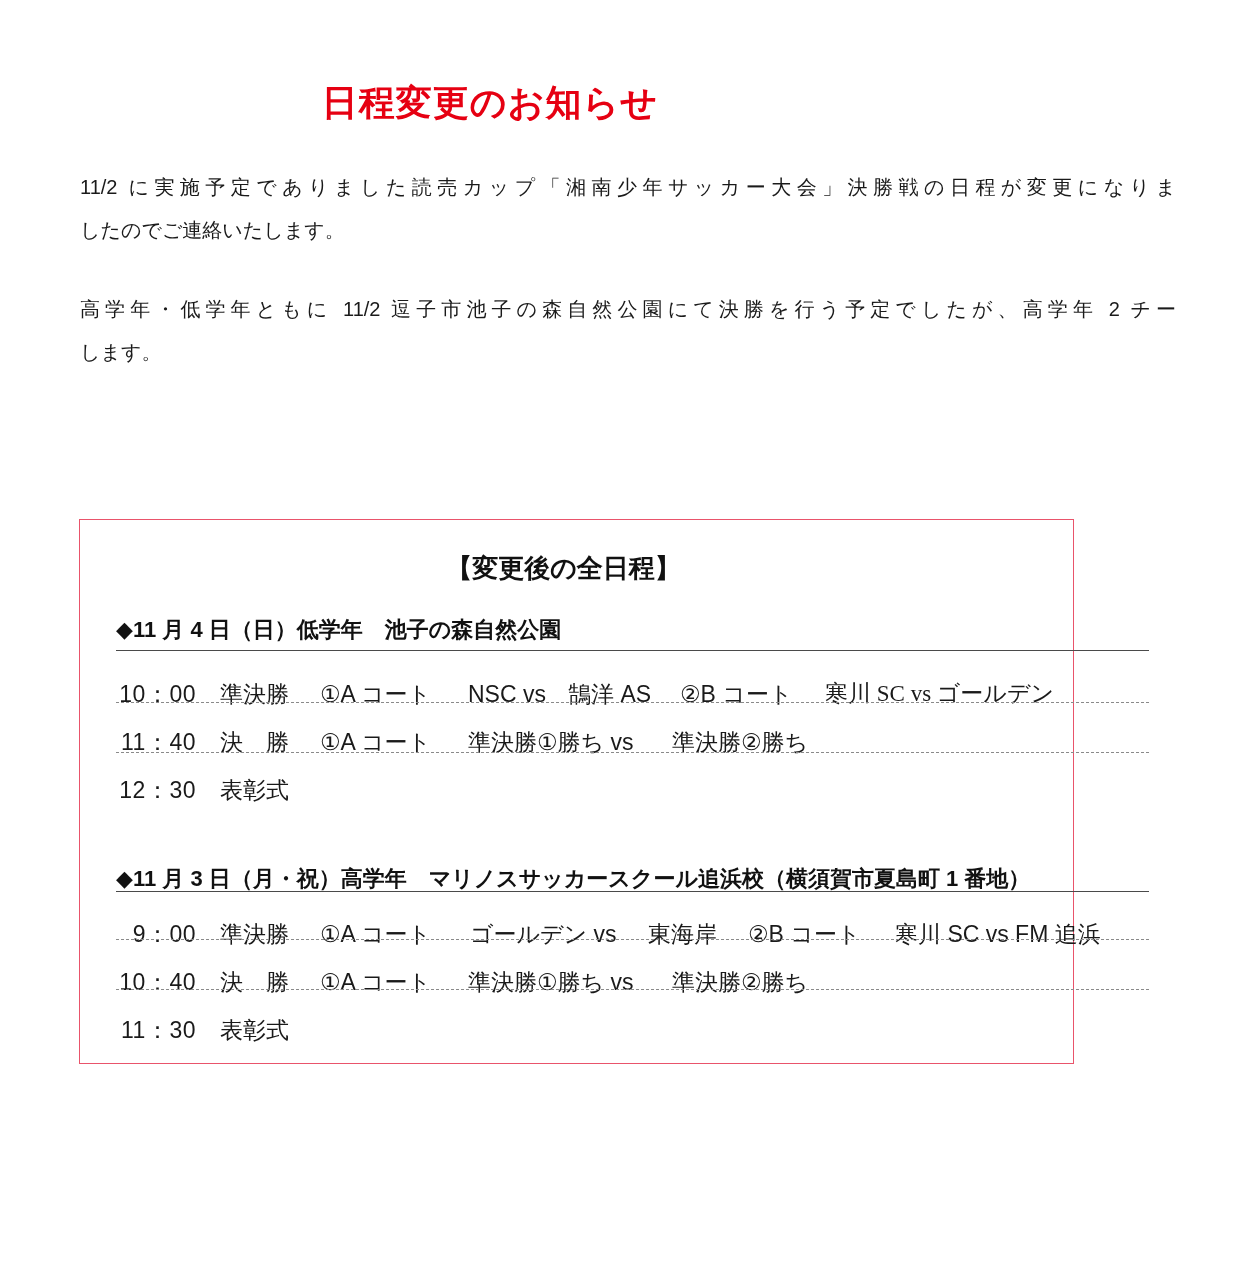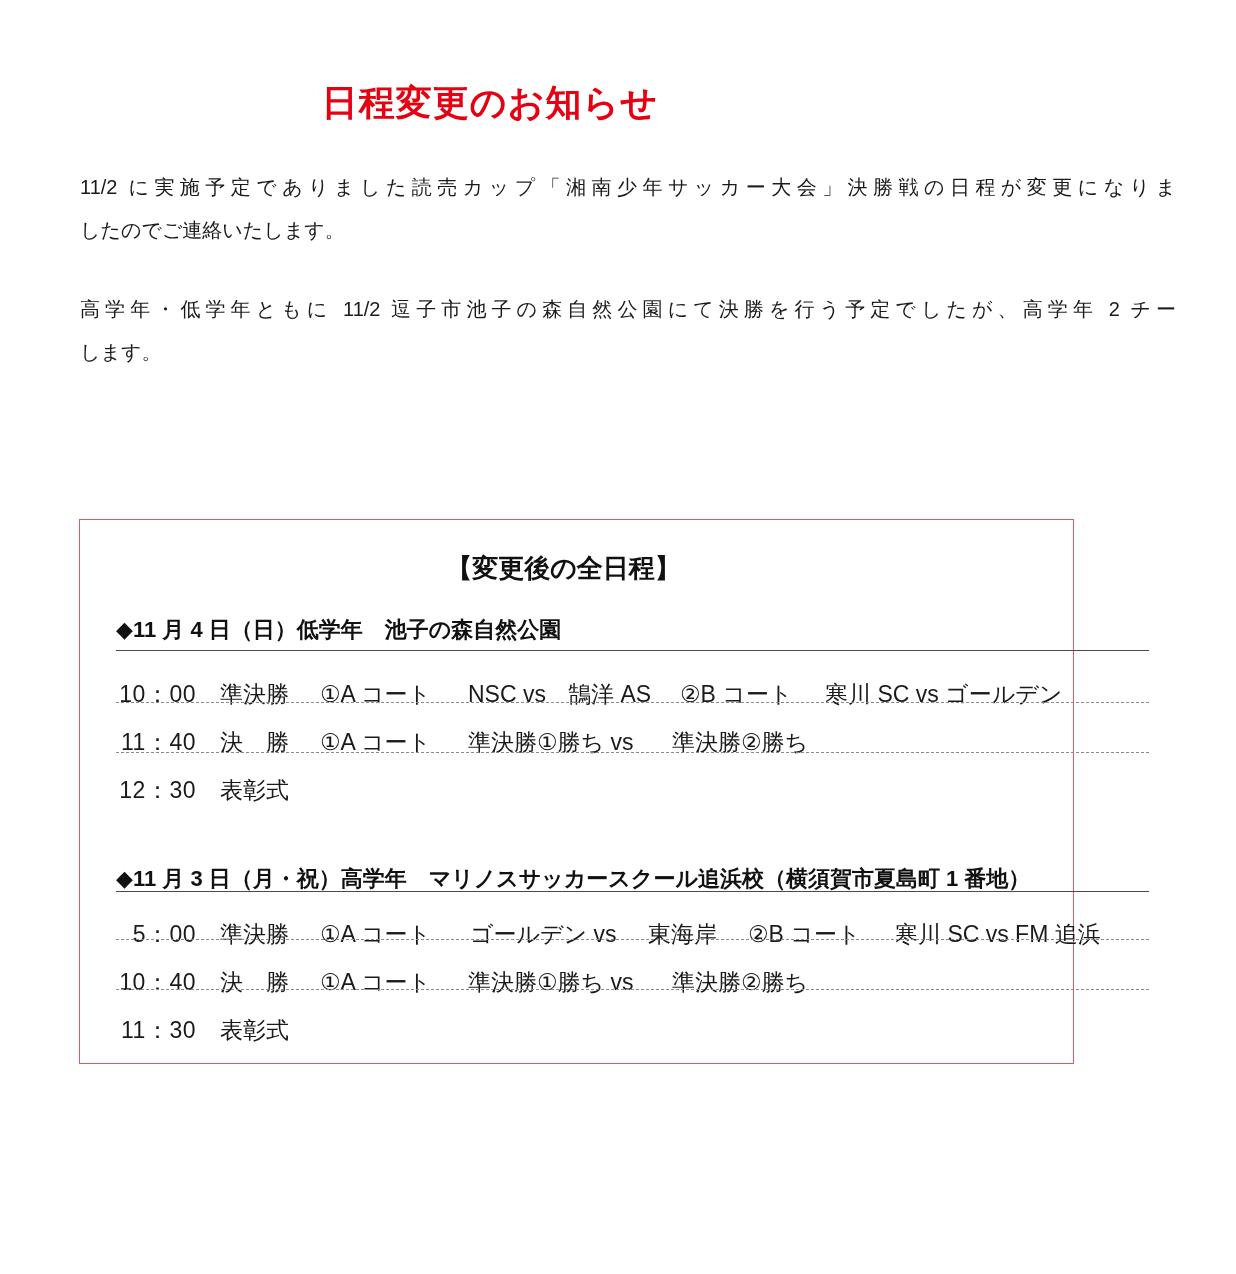--- a/index.html
+++ b/index.html
@@ -120,21 +120,21 @@
     <div class="sec-heading" style="top:95px;">◆11 月 4 日（日）低学年　池子の森自然公園</div>
     <div class="rule-solid" style="top:130px;"></div>
 
     <div class="row" style="top:143px;">
       <span class="cell time">10：00</span>
       <span class="cell" style="left:140px;">準決勝</span>
       <span class="cell" style="left:240px;">①A コート</span>
       <span class="cell" style="left:388px;">NSC vs</span>
       <span class="cell" style="left:488px;text-align:center;">鵠洋 AS</span>
       <span class="cell" style="left:600px;">②B コート</span>
-      <span class="cell" style="left:745px;">寒川 SC vs ゴールデン</span>
+      <span class="cell" style="left:745px;font-family:Liberation Serif, serif;">寒川 SC vs ゴールデン</span>
     </div>
     <div class="rule-dash" style="top:182px;"></div>
 
     <div class="row" style="top:191px;">
       <span class="cell time">11：40</span>
       <span class="cell" style="left:140px;">決　勝</span>
       <span class="cell" style="left:240px;">①A コート</span>
       <span class="cell" style="left:388px;">準決勝①勝ち vs</span>
       <span class="cell" style="left:592px;">準決勝②勝ち</span>
     </div>
@@ -144,21 +144,21 @@
       <span class="cell time">12：30</span>
       <span class="cell" style="left:140px;">表彰式</span>
     </div>
   </div>
 
   <div>
     <div class="sec-heading" style="top:344px;">◆11 月 3 日（月・祝）高学年　マリノスサッカースクール追浜校（横須賀市夏島町 1 番地）</div>
     <div class="rule-solid" style="top:371px;"></div>
 
     <div class="row" style="top:383px;">
-      <span class="cell time">5：00</span>
+      <span class="cell time">9：00</span>
       <span class="cell" style="left:140px;">準決勝</span>
       <span class="cell" style="left:240px;">①A コート</span>
       <span class="cell" style="left:390px;">ゴールデン vs</span>
       <span class="cell" style="left:568px;">東海岸</span>
       <span class="cell" style="left:668px;">②B コート</span>
       <span class="cell" style="left:815px;">寒川 SC vs FM 追浜</span>
     </div>
     <div class="rule-dash" style="top:419px;"></div>
 
     <div class="row" style="top:431px;">

